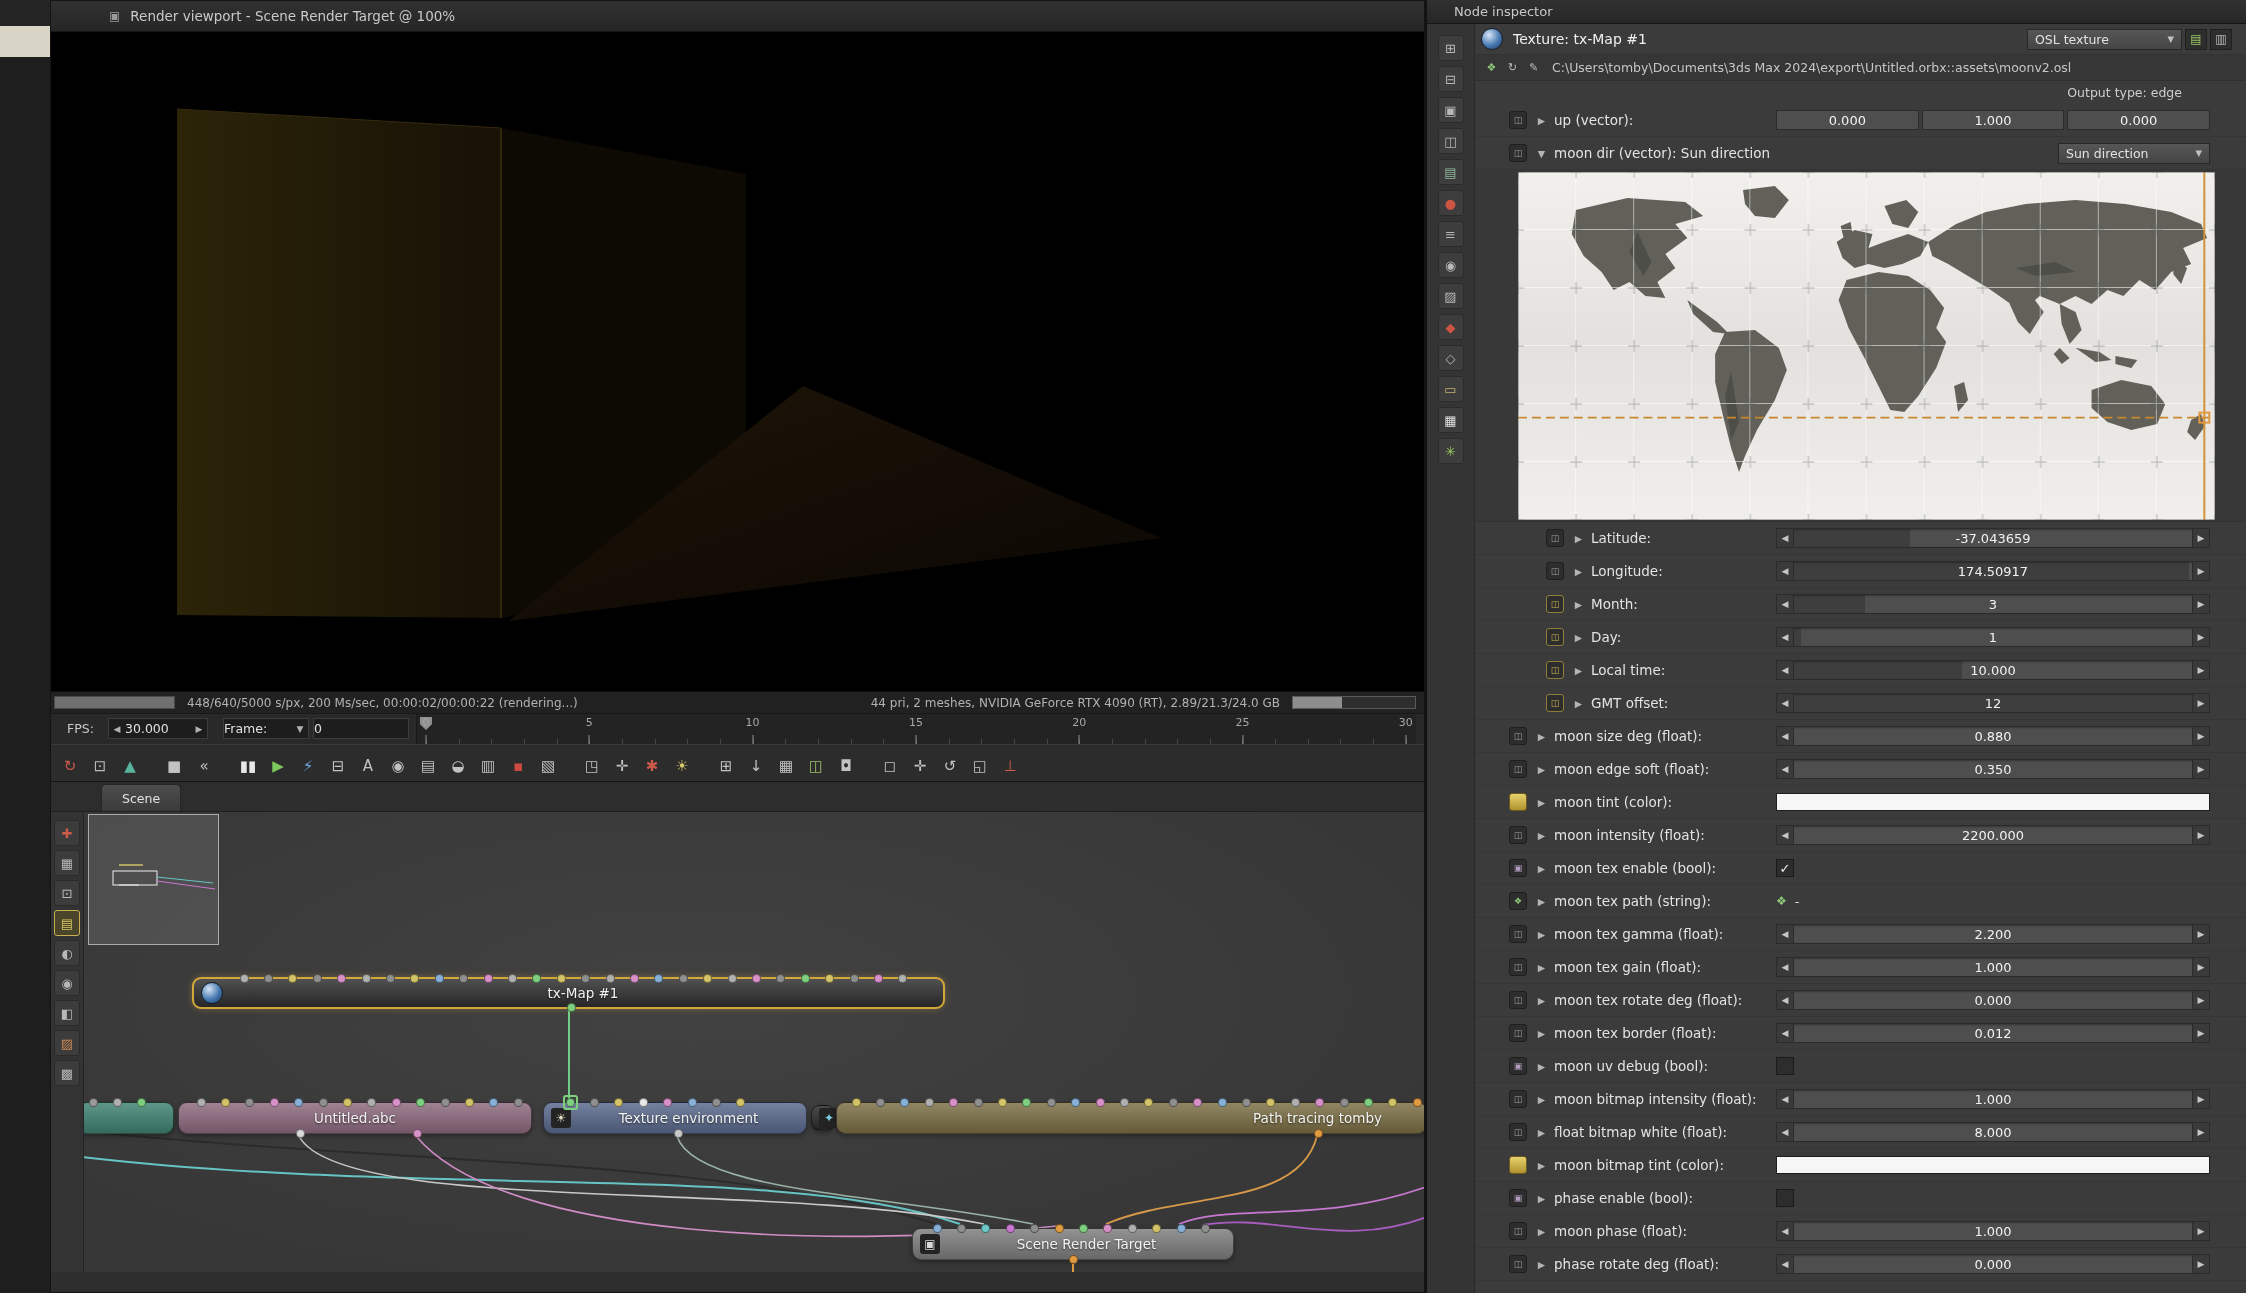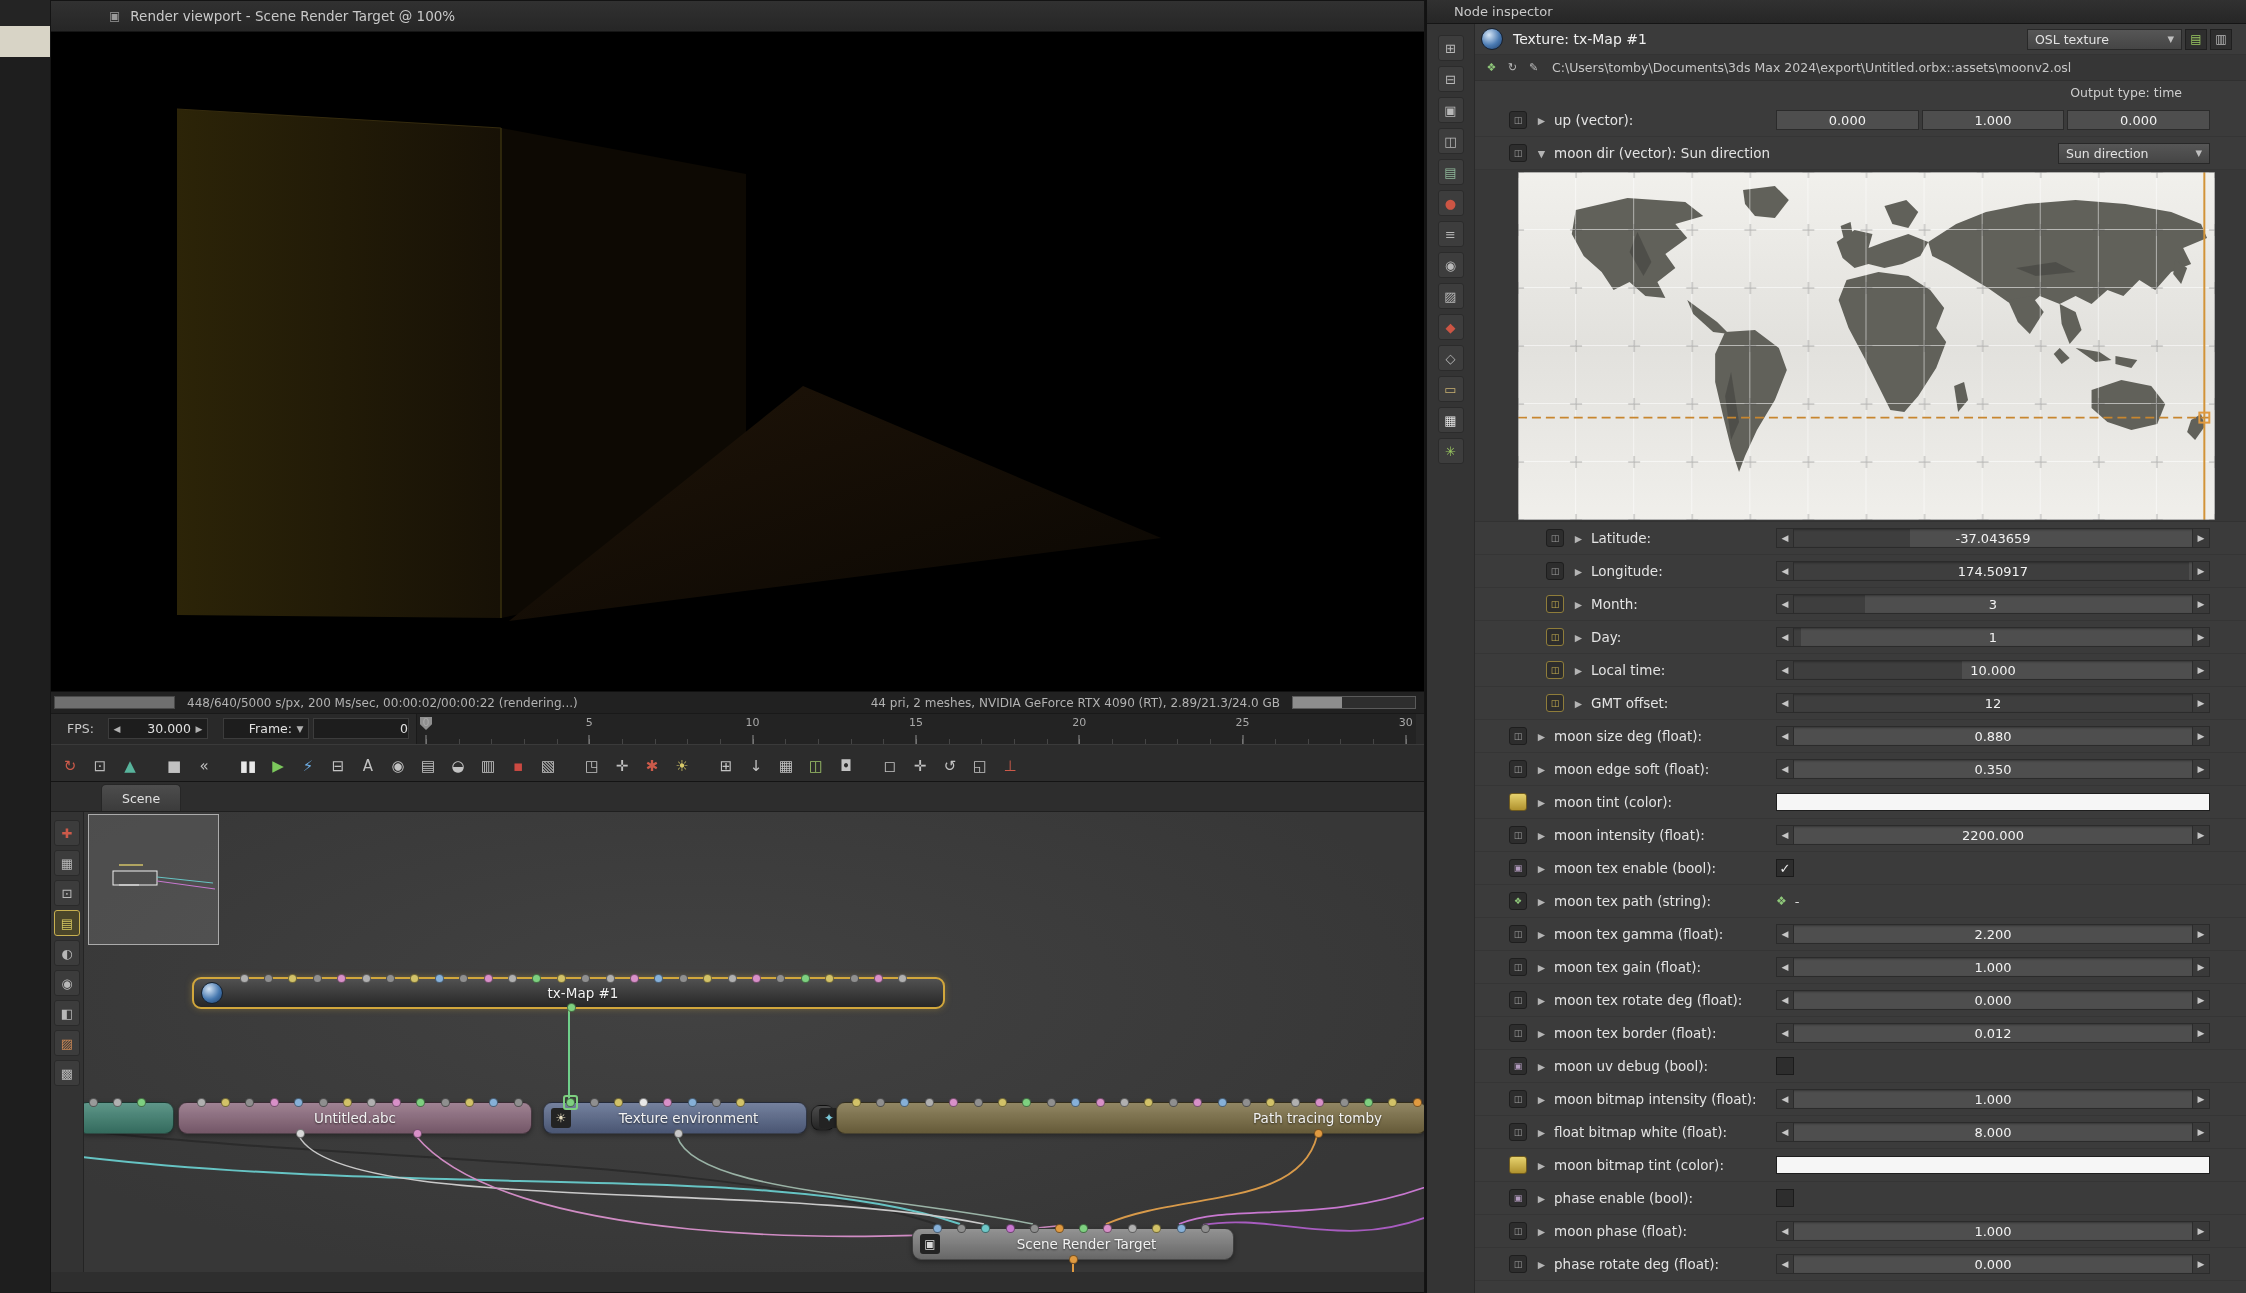--- a/index.html
+++ b/index.html
@@ -29,21 +29,21 @@
   #vp-status .meter{width:119px;height:11px;background:#6f6f6f;border:1px solid #494949;margin-left:3px}
   #vp-status .lt{margin-left:12px}
   #vp-status .rt{margin-right:4px}
   #vp-status .progress{width:122px;height:11px;border:1px solid #5a5a5a;background:#2e2e2e;margin:0 8px;position:relative}
   #vp-status .progress .pfill{position:absolute;left:0;top:0;bottom:0;background:#8d8d8d}
   #vp-timeline{height:30px;background:#292929;border-top:1px solid #191919;position:relative;color:#c9c9c9;font-size:12.5px}
   #vp-timeline .lbl{position:absolute;top:7px}
   .spin{position:absolute;top:4px;height:21px;background:#1d1d1d;border:1px solid #3c3c3c;
     display:flex;align-items:center;color:#e0e0e0;font-size:12.5px;box-sizing:border-box}
   .spin .a{width:16px;text-align:center;font-size:9px;color:#b0b0b0}
-  .spin .v{flex:1;text-align:right}
+  .spin .v{flex:1;text-align:left}
   #ruler{position:absolute;left:365px;right:8px;top:0;bottom:0;background:#232323;border-left:1px solid #1a1a1a;overflow:hidden}
   #ruler::after{content:"";position:absolute;left:9px;right:0;bottom:0;height:5px;
     background:repeating-linear-gradient(90deg,rgba(255,255,255,.16) 0 1px,transparent 1px 32.66px)}
   .tick-label{position:absolute;top:2px;transform:translateX(-50%);font-size:11px;color:#a8a8a8}
   .tick-line{position:absolute;bottom:0;width:1px;height:9px;background:#8f8f8f;transform:translateX(-50%)}
   #playhead{position:absolute;left:3px;top:3px;width:12px;height:13px;background:#8f8f8f;
     clip-path:polygon(0 0,100% 0,100% 55%,50% 100%,0 55%)}
   #vp-toolbar{height:41px;background:#2c2c2c;border-top:1px solid #3a3a3a;display:flex;align-items:center;padding-left:4px}
   .tb-icon{width:30px;height:32px;display:flex;align-items:center;justify-content:center;font-size:15px;border-radius:3px}
   .tb-icon.gap{margin-left:14px}
@@ -440,21 +440,21 @@
         <div class="sq-btn" style="color:#9ac860">▤</div>
         <div class="sq-btn" style="color:#b8b8b8">▥</div>
       </div>
       <div id="insp-pathrow">
         <span class="path-icon" style="color:#8fc87a">❖</span>
         <span class="path-icon" style="color:#b8b8b8">↻</span>
         <span class="path-icon" style="color:#b8b8b8">✎</span>
         <span class="path-text">C:\Users\tomby\Documents\3ds Max 2024\export\Untitled.orbx::assets\moonv2.osl</span>
       </div>
       <div id="insp-outputrow">
-        <span>Output type: time</span>
+        <span>Output type: edge</span>
       </div>
       <div id="insp-rows">
           <div class="p-row">
             <span class="type-icon k-node">◫</span>
             <span class="expander">▶</span>
             <span class="p-label">up (vector):</span>
             <div class="ctl vec">
               <div class="vec-box">0.000</div>
               <div class="vec-box">1.000</div>
               <div class="vec-box">0.000</div>

